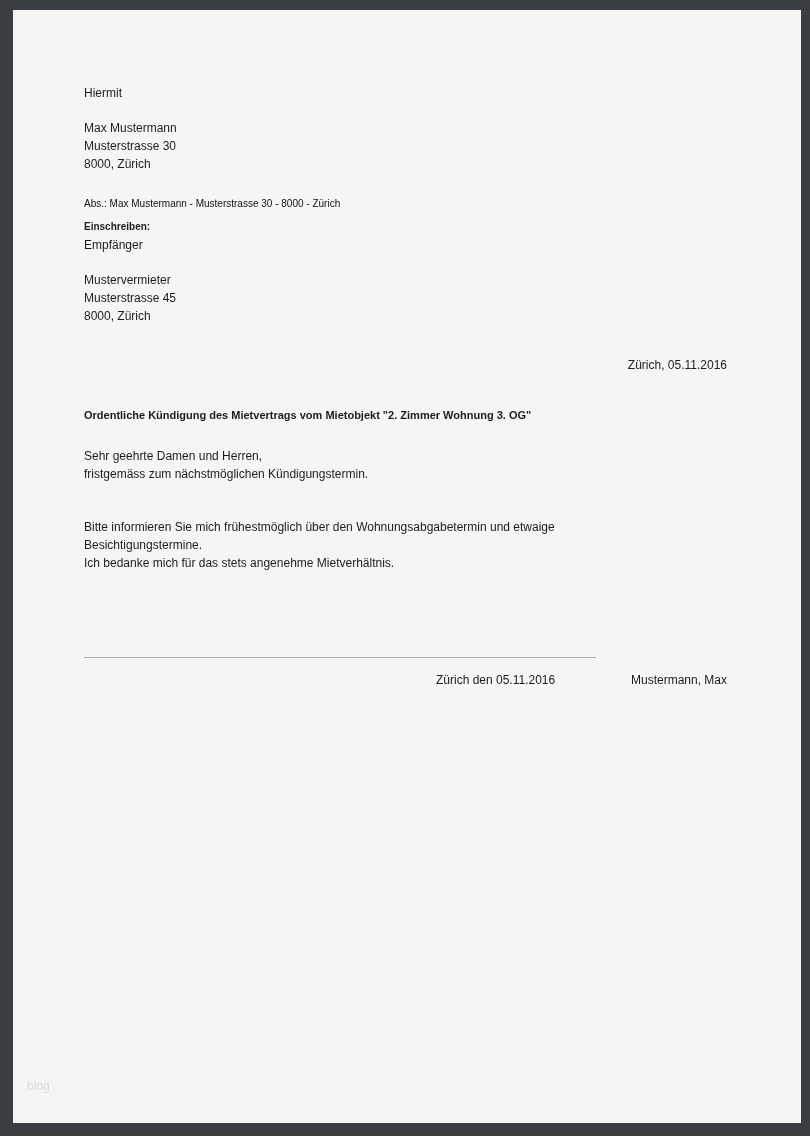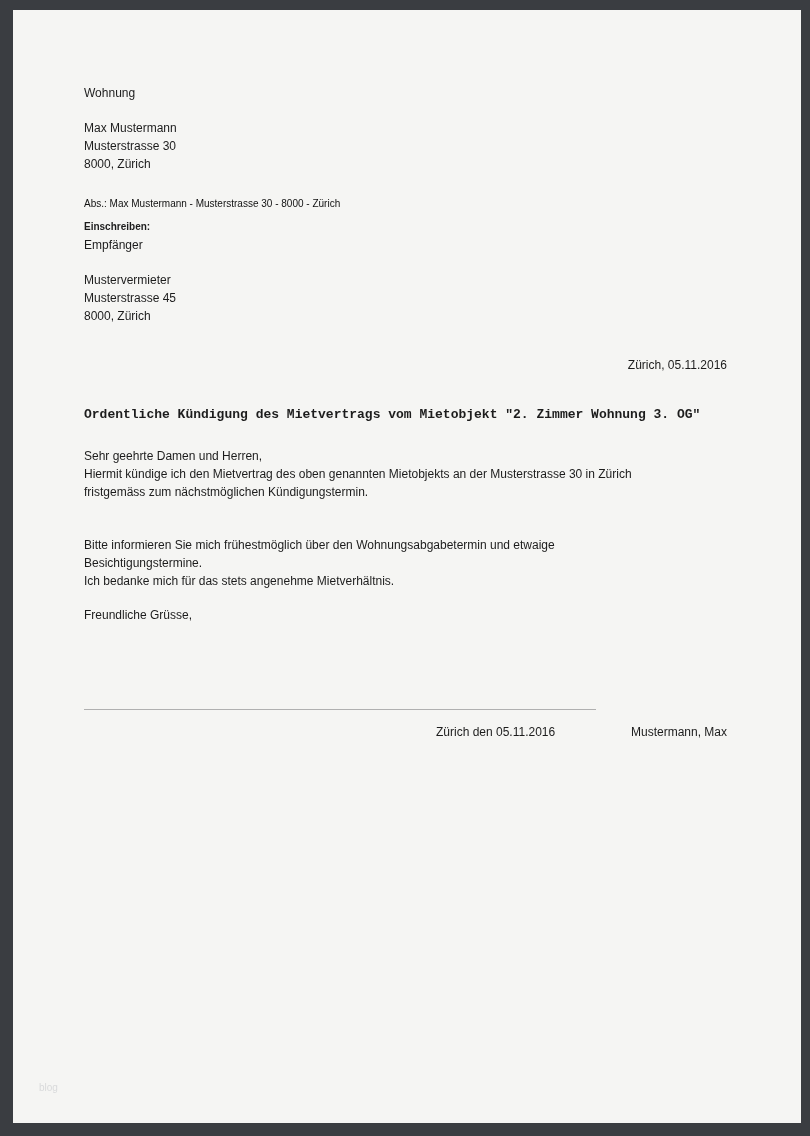--- a/index.html
+++ b/index.html
@@ -35,53 +35,52 @@
     font-size: 10px;
   }
   .recipient-block { margin-top: 17px; }
   .date-line {
     margin-top: 31px;
     text-align: right;
   }
   .subject {
     margin-top: 32px;
     font-weight: bold;
-    font-size: 13px;
-    font-family: Liberation Mono, monospace;
+    font-size: 11px;
   }
   .para1 { margin-top: 23px; }
   .para2 { margin-top: 35px; }
   .closing { margin-top: 16px; }
   .sig-rule {
     margin-top: 85px;
     width: 512px;
     border-top: 1px solid #b0b0b0;
     height: 0;
   }
   .sig-row {
     margin-top: 13px;
     display: flex;
     justify-content: flex-end;
   }
   .sig-place-date { width: 195px; }
   .watermark {
     position: absolute;
-    left: 26px;
+    left: 14px;
     bottom: 30px;
-    font-size: 10px;
+    font-size: 12px;
     color: #d9dadb;
   }
 </style>
 </head>
 <body>
 
 <div class="page">
   <div class="content">
 
-    <div class="sender-label">Wohnung</div>
+    <div class="sender-label">Hiermit</div>
 
     <div class="address-block">
       <div>Max Mustermann</div>
       <div>Musterstrasse 30</div>
       <div>8000, Zürich</div>
     </div>
 
     <div class="abs-line">Abs.: Max Mustermann - Musterstrasse 30 - 8000 - Zürich</div>
 
     <div class="registered-label">Einschreiben:</div>
@@ -92,31 +91,29 @@
       <div>Musterstrasse 45</div>
       <div>8000, Zürich</div>
     </div>
 
     <div class="date-line">Zürich, 05.11.2016</div>
 
     <div class="subject">Ordentliche Kündigung des Mietvertrags vom Mietobjekt "2. Zimmer Wohnung 3. OG"</div>
 
     <div class="para1">
       <div>Sehr geehrte Damen und Herren,</div>
-      <div>Hiermit kündige ich den Mietvertrag des oben genannten Mietobjekts an der Musterstrasse 30 in Zürich</div>
       <div>fristgemäss zum nächstmöglichen Kündigungstermin.</div>
     </div>
 
     <div class="para2">
       <div>Bitte informieren Sie mich frühestmöglich über den Wohnungsabgabetermin und etwaige</div>
       <div>Besichtigungstermine.</div>
       <div>Ich bedanke mich für das stets angenehme Mietverhältnis.</div>
     </div>
 
-    <div class="closing">Freundliche Grüsse,</div>
 
     <div class="sig-rule"></div>
 
     <div class="sig-row">
       <span class="sig-place-date">Zürich den 05.11.2016</span>
       <span>Mustermann, Max</span>
     </div>
 
   </div>
 

